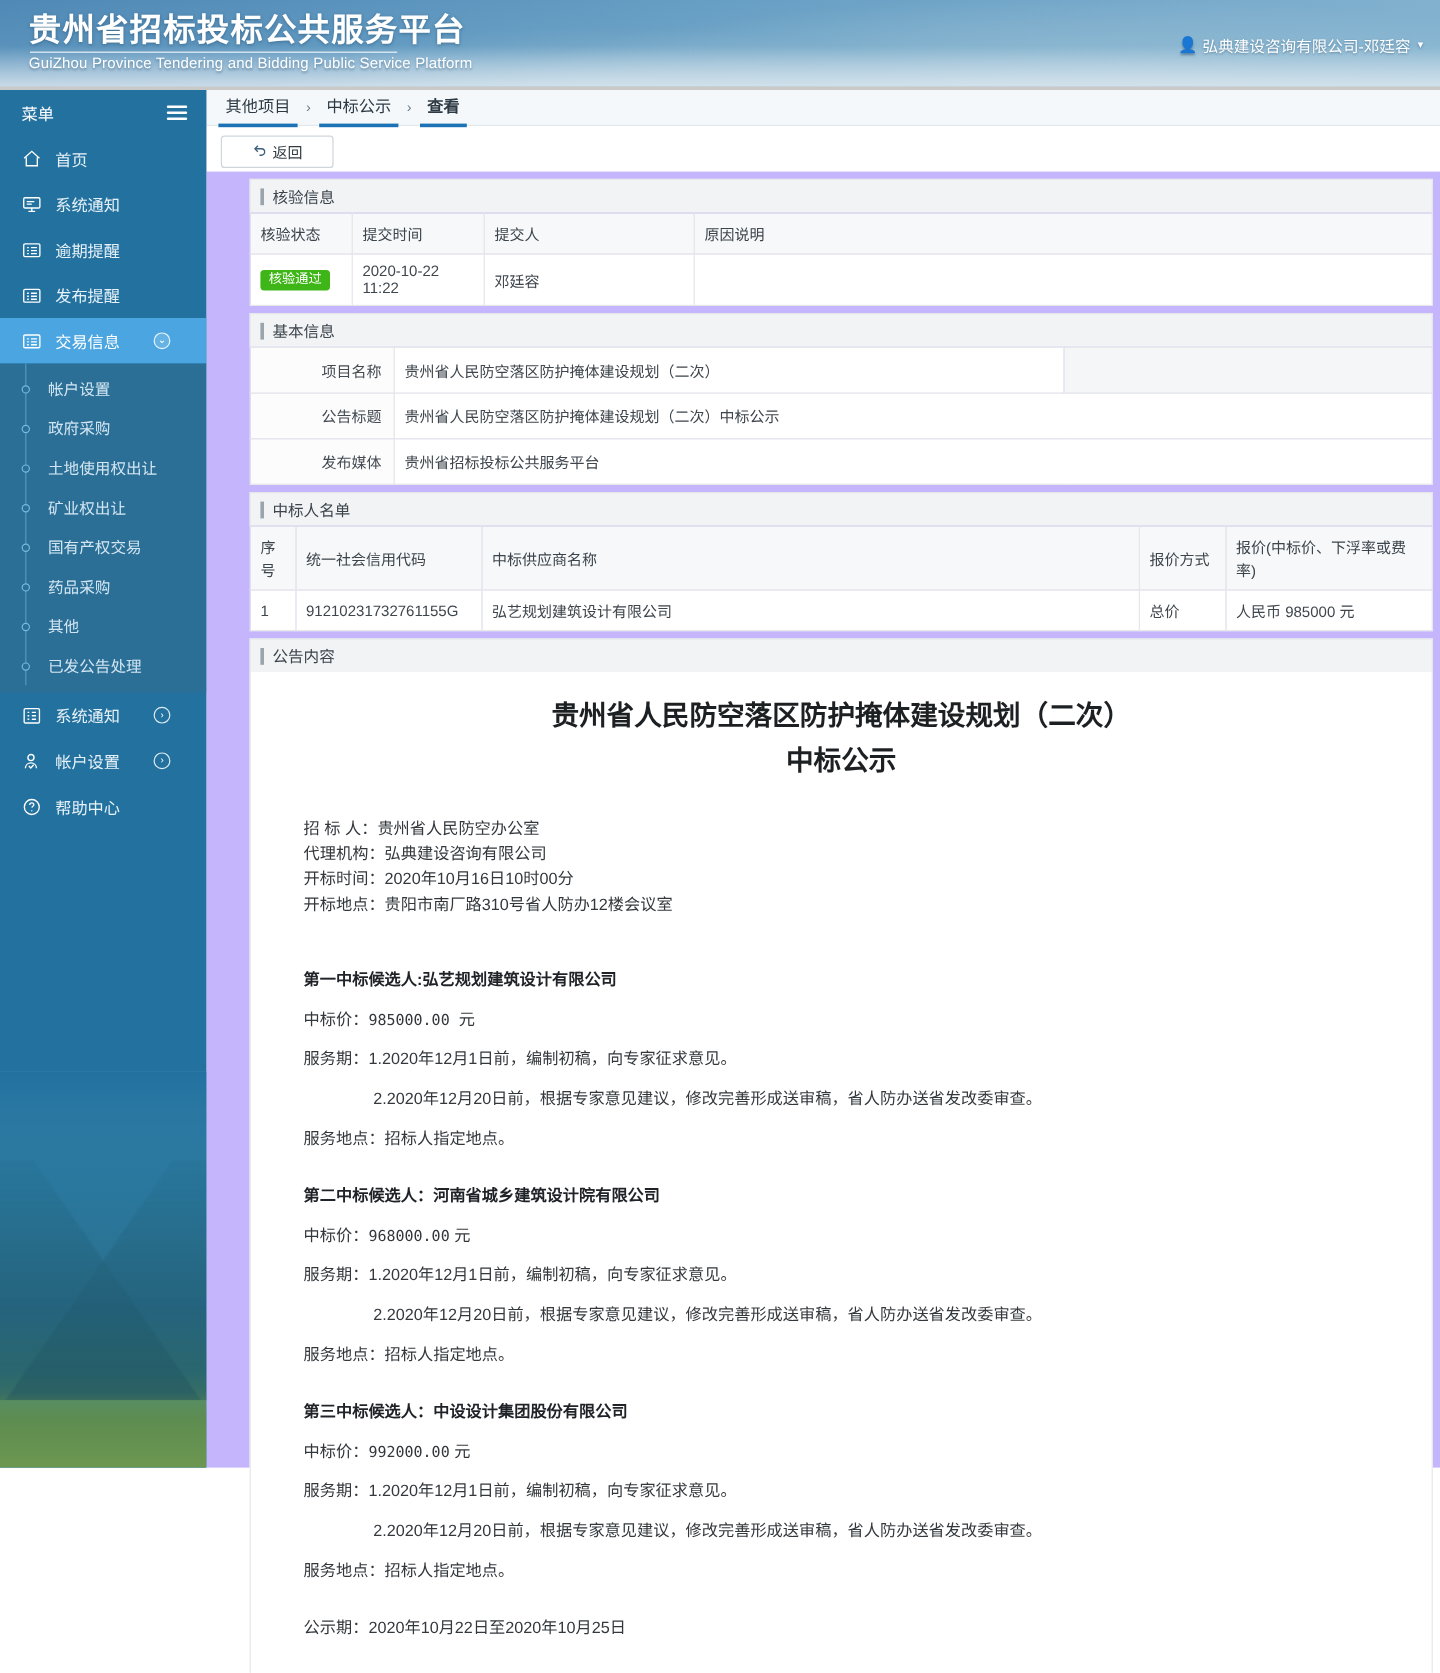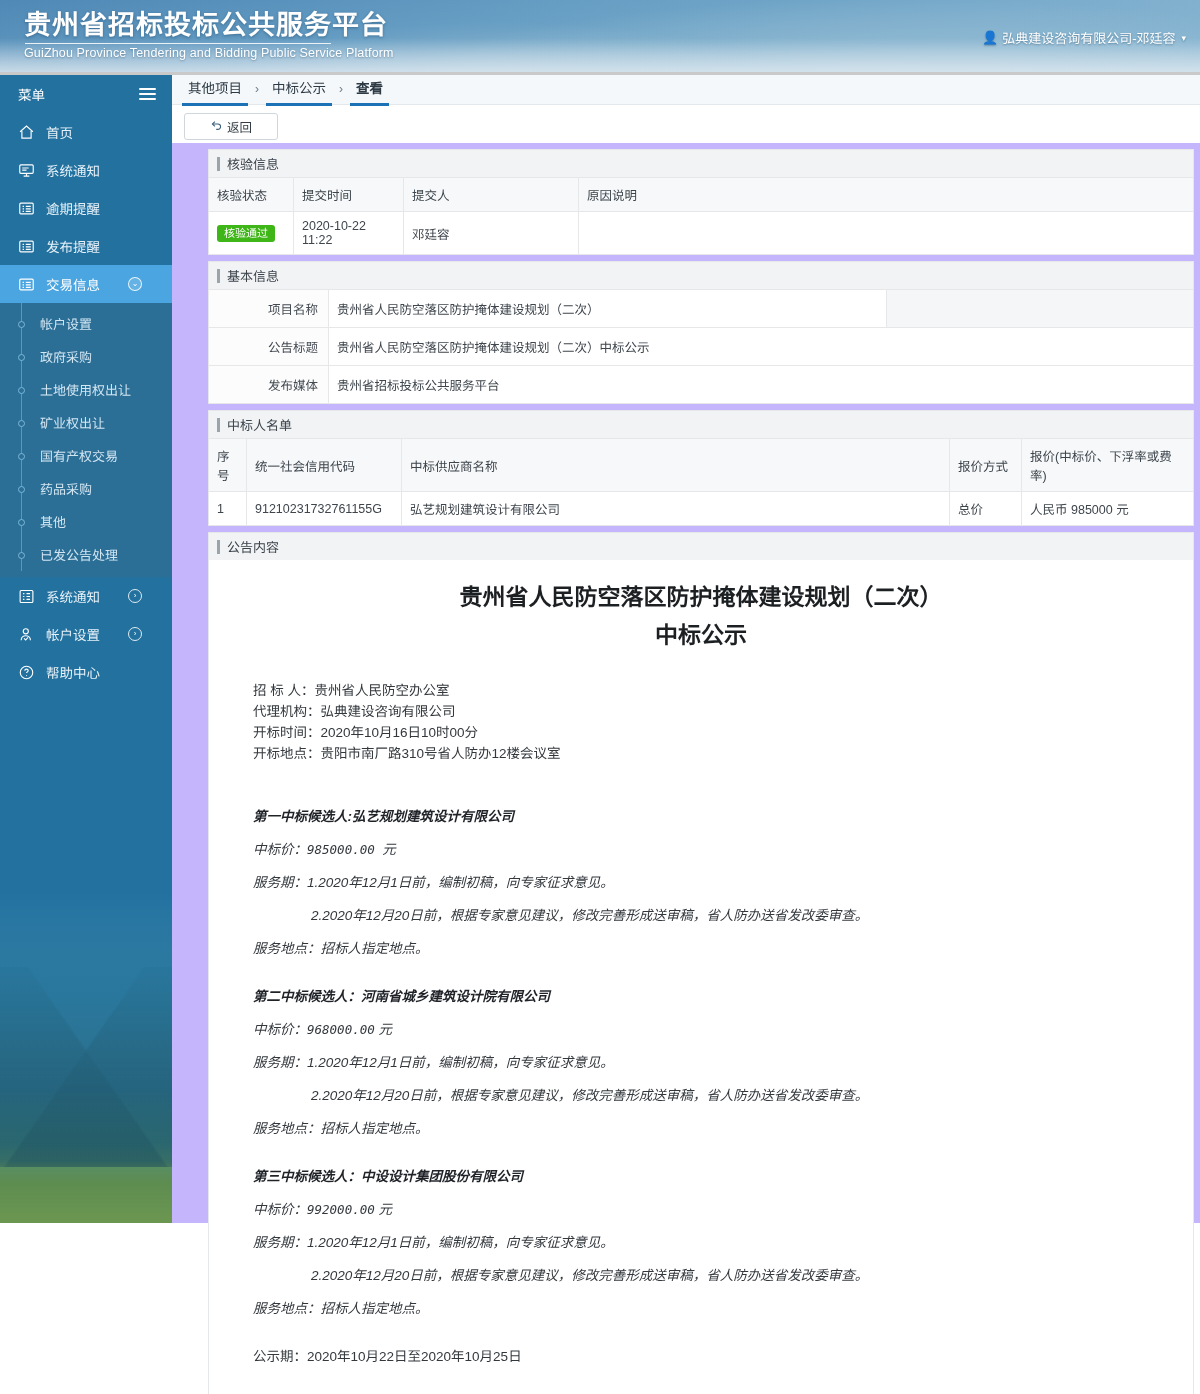--- a/index.html
+++ b/index.html
@@ -179,21 +179,21 @@
   .doc-title {
     text-align: center; font-family: "DejaVu Serif", "Liberation Serif", serif;
     font-size: 23px; font-weight: bold; color: #1d2023; line-height: 38px;
   }
   .doc-body { font-size: 13.5px; color: #33383d; line-height: 21px; padding: 26px 0 0 22px; }
   .doc-body .row { white-space: pre; }
   .doc-body .gap { height: 21px; }
   .cand-title { font-weight: bold; font-size: 13.5px; color: #1f2328; margin-bottom: 12px; }
   .cand-line { margin-bottom: 12px; }
   .cand-line.indent { padding-left: 58px; }
-  .blk { margin-bottom: 27px; font-style: italic; }
+  .blk { margin-bottom: 27px; }
   .mono-num { font-family: "DejaVu Sans Mono", "Liberation Mono", monospace; font-size: 12.5px; }
 </style>
 </head>
 <body>
 
 <div class="banner">
   <div class="mist"></div>
   <div class="banner-title-wrap">
     <div class="banner-title">贵州省招标投标公共服务平台</div>
     <div class="banner-rule"></div>

